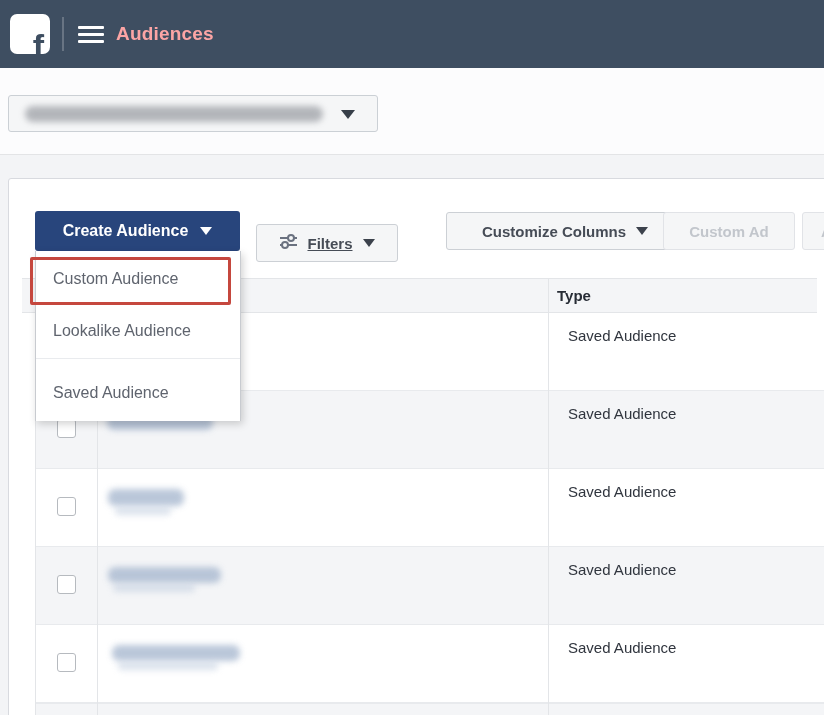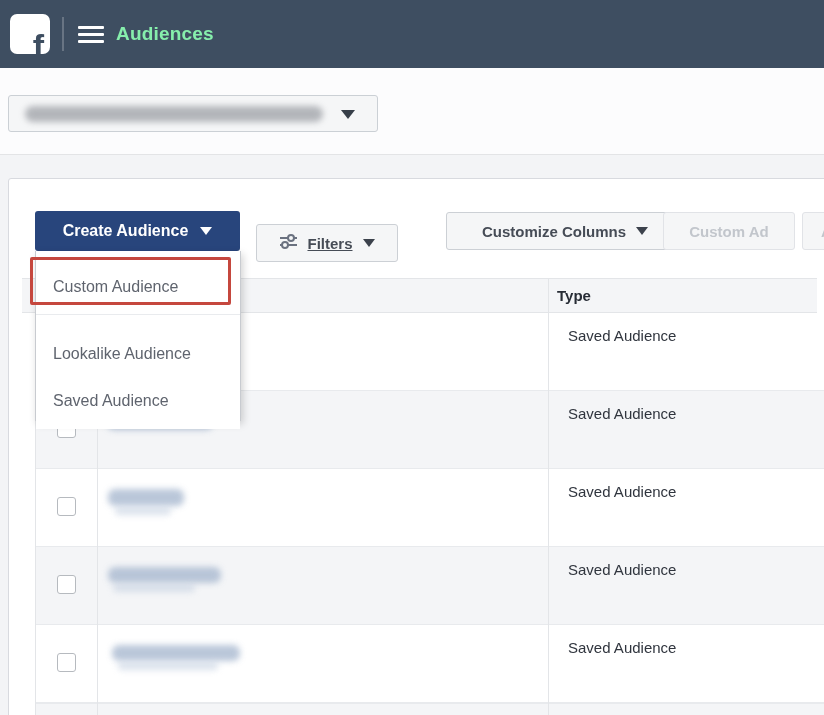--- a/index.html
+++ b/index.html
@@ -16,21 +16,21 @@
   .fb-logo {
     left:10px; top:14px; width:40px; height:40px; background:#fff;
     border-radius:7px; color:#3e4e61; font-weight:bold; font-size:34px;
     overflow:hidden; cursor:pointer;
   }
   .fb-logo span { position:absolute; right:6px; bottom:-9px; line-height:1; }
   .nav-divider { left:62px; top:17px; width:2px; height:34px; background:rgba(255,255,255,0.22); }
   .hamburger { left:78px; top:26px; width:26px; height:17px; cursor:pointer; }
   .hamburger i { position:absolute; left:0; width:26px; height:3px; background:#fff; border-radius:1px; }
   .hamburger i:nth-child(1){ top:0; } .hamburger i:nth-child(2){ top:7px; } .hamburger i:nth-child(3){ top:14px; }
-  .nav-title { left:116px; top:23px; color:#86efac; font-size:19px; font-weight:bold; letter-spacing:.2px; }
+  .nav-title { left:116px; top:23px; color:#fca5a5; font-size:19px; font-weight:bold; letter-spacing:.2px; }
 
   
   .subheader { left:0; top:68px; width:824px; height:87px; background:#fcfcfd; border-bottom:1px solid #e3e4e6; }
   .page-bg { left:0; top:155px; width:824px; height:560px; background:#f3f4f6; }
   .account-selector {
     left:8px; top:95px; width:370px; height:37px; background:#f5f6f7;
     border:1px solid #cbd0d5; border-radius:3px; cursor:pointer;
   }
   .account-blur {
     position:absolute; left:16px; top:10px; width:298px; height:16px;
@@ -82,24 +82,24 @@
   .table-left { left:35px; } .col-div-1 { left:97px; } .col-div-2 { left:548px; }
   .row6 { left:35px; top:703px; width:789px; height:12px; background:#f4f5f7; border-top:1px solid #e8eaed; }
 
   
   .dropdown {
     left:35px; top:251px; width:206px; height:170px; background:#fff; z-index:10;
     border:1px solid #c8cbd0; border-top:none; box-shadow:2px 3px 8px rgba(0,0,0,0.18);
   }
   .dd-item {
     position:absolute; left:0; width:100%; height:56px; display:flex; align-items:center;
-    padding-left:17px; font-size:16px; color:#5f646e; cursor:pointer; background:#fff;margin-top:8px;
+    padding-left:17px; font-size:16px; color:#5f646e; cursor:pointer; background:#fff;
   }
   .dd-item-0 { top:0; border-bottom:1px solid #e9ebee; }
-  .dd-item-1 { top:67px; border-bottom:1px solid #e9ebee; }
+  .dd-item-1 { top:52px; border-bottom:1px solid #e9ebee; }
   .dd-item-2 { top:114px; }
 
   
   .annotation {
     left:30px; top:257px; width:201px; height:48px; border:3px solid #c5473e;
     border-radius:2px; z-index:11; pointer-events:none;
   }
 </style>
 </head>
 <body>

